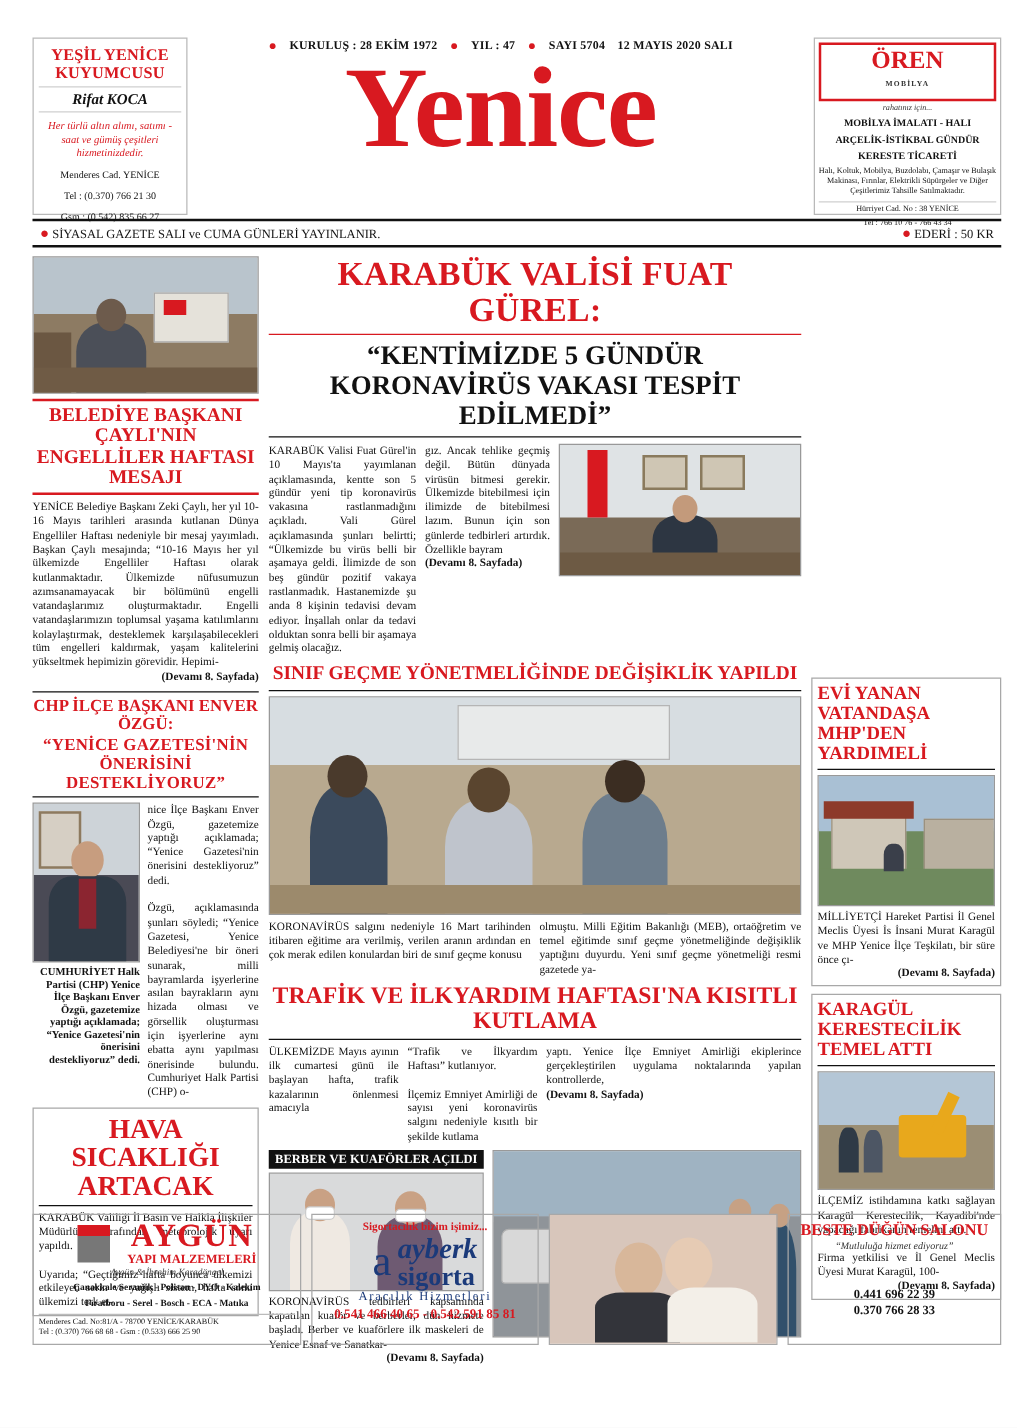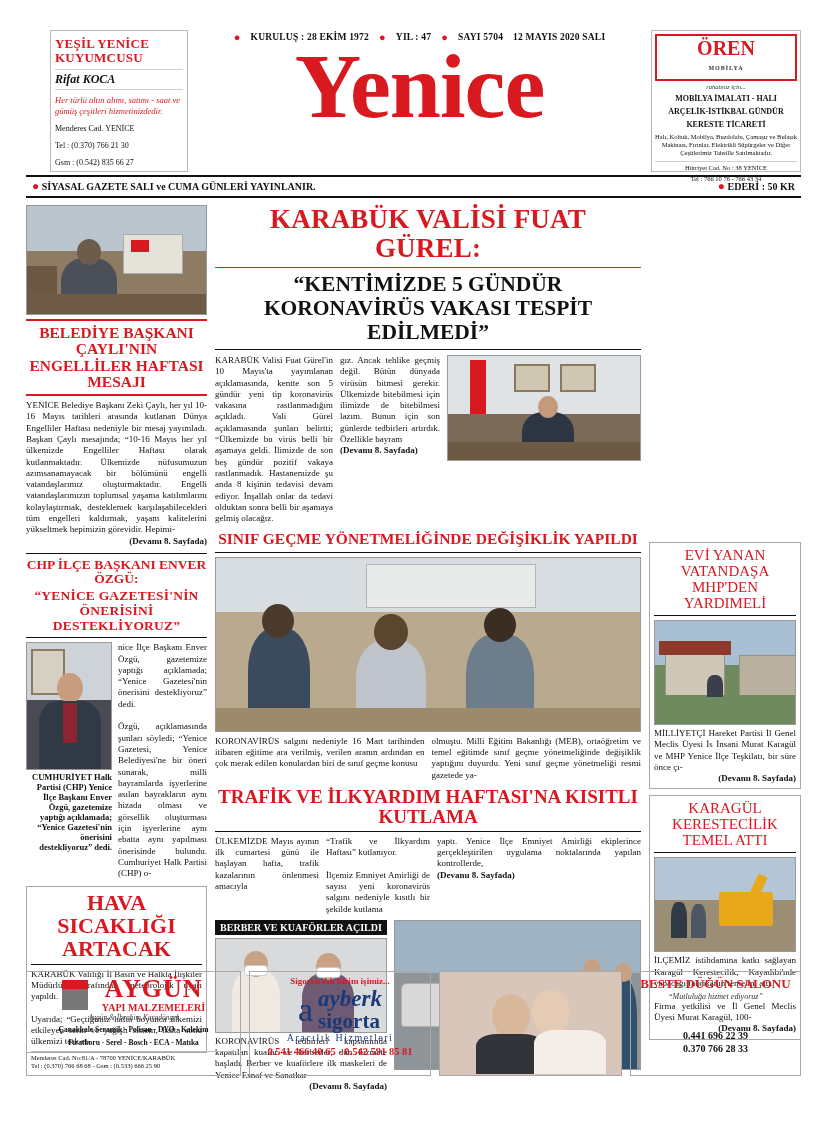--- a/index.html
+++ b/index.html
@@ -18,24 +18,25 @@
   }
   .bold { font-weight:bold; }
 
   
   .masthead {
     display:flex; align-items:stretch;
     border-bottom:0;
     height:142px;
   }
   .mh-left {
-    width:138px;
+    width:124px;
     border:1px solid #b9b9b9;
     padding:6px 4px;
-    display:flex; flex-direction:column; justify-content:flex-start;margin-left:24px;
+    text-align:center;
+    display:flex; flex-direction:column; justify-content:flex-start;
   }
   .mh-left .l1 { color:#d81920; font-weight:bold; font-size:13px; line-height:14px; letter-spacing:.2px;}
   .mh-left .l2 { font-style:italic; font-weight:bold; font-size:12px; margin-top:4px; border-top:1px solid #cfcfcf; border-bottom:1px solid #cfcfcf; padding:2px 0;}
   .mh-left .l3 { color:#d81920; font-size:8.5px; line-height:11px; margin-top:5px; font-style:italic;}
   .mh-left .l4 { font-size:8px; line-height:10px; margin-top:7px; }
   .mh-center {
     flex:1;
     display:flex; flex-direction:column; align-items:center;
     position:relative;
   }
@@ -76,21 +77,21 @@
   .oren-ital { font-style:italic; font-size:6.5px; color:#333; margin-top:1px;}
   .oren-b { font-weight:bold; font-size:8px; line-height:10px; margin-top:3px; }
   .oren-t { font-size:6.5px; line-height:8px; margin-top:3px; }
   .oren-addr { font-size:6.5px; line-height:8px; margin-top:4px; border-top:1px solid #cfcfcf; padding-top:2px;}
 
   .mh-strip {
     display:flex; align-items:center; justify-content:space-between;
     border-top:2px solid #111; border-bottom:2px solid #111;
     margin-top:3px;
     padding:2px 6px;
-    font-size:10px; font-weight:bold;
+    font-size:10px; font-weight:normal;
   }
   .mh-strip .dot { color:#d81920; font-size:12px; }
 
   
   .body-grid {
     display:flex;
     gap:8px;
     margin-top:7px;
     height:758px;
   }
@@ -170,21 +171,21 @@
   .ayberk { color:#1b3a7a; font-weight:bold; font-size:23px; line-height:22px; font-style:italic;}
   .ayberk-sub{ color:#1b3a7a; font-size:10px; letter-spacing:1.5px; }
   .ayberk-tel{ color:#d81920; font-weight:bold; font-size:10.5px; margin-top:3px;}
 
   .dugun-t{ color:#d81920; font-weight:bold; font-size:13px; }
   .dugun-i{ font-style:italic; font-size:8px; color:#333; }
   .dugun-p{ font-weight:bold; font-size:10px; line-height:13px; }
 
   .side-box { border:1px solid #a8a8a8; padding:4px; margin-top:6px; }
   .hava { color:#d81920; font-weight:bold; font-size:22px; line-height:23px; text-align:center;}
-  .kbox-red { color:#d81920; font-weight:normal; font-size:15px; line-height:16px; text-align:center;}
+  .kbox-red { color:#d81920; font-weight:bold; font-size:15px; line-height:16px; }
 </style>
 </head>
 <body>
 
 <div class="page">
 
   <div class="masthead">
 
     <div class="mh-left">
       <div class="l1">YEŞİL YENİCE KUYUMCUSU</div>

